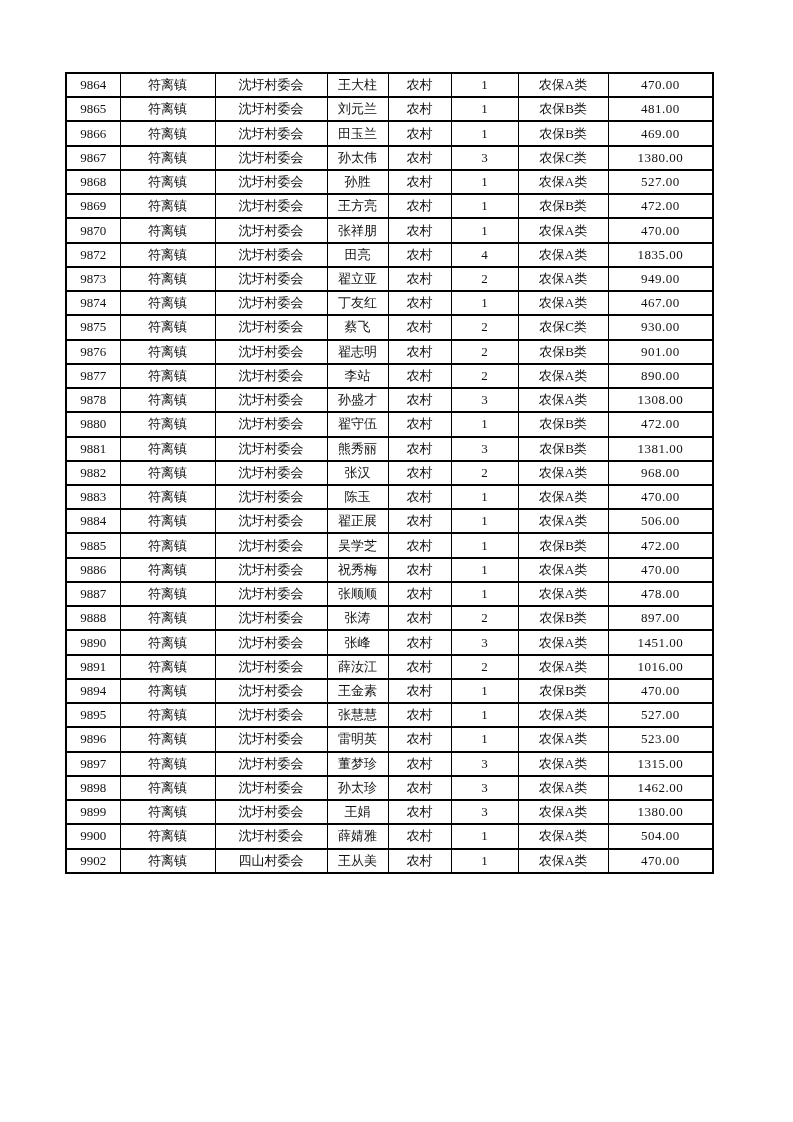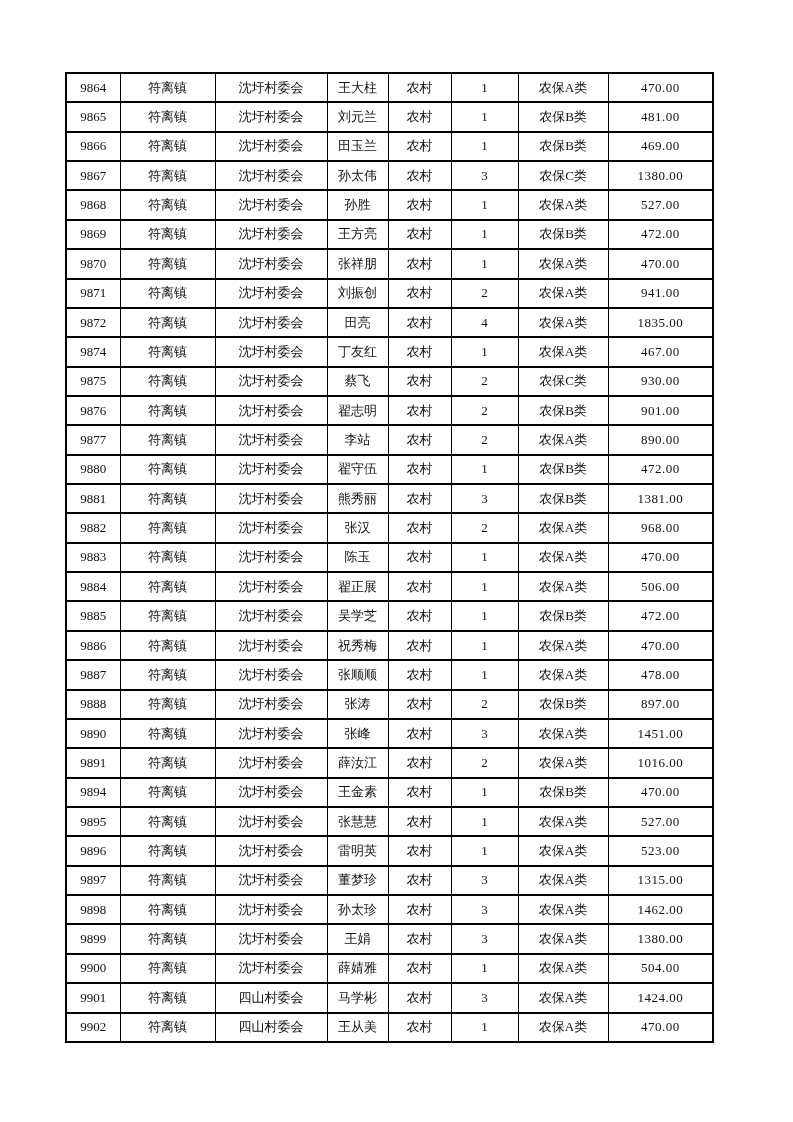--- a/index.html
+++ b/index.html
@@ -12,21 +12,21 @@
     width: 793px;
     height: 1122px;
     background: #ffffff;
     overflow: hidden;
   }
   .data-table {
     position: absolute;
     left: 65px;
     top: 72px;
     width: 647px;
-    height: 971px;
+    height: 802px;
     border-collapse: collapse;
     table-layout: fixed;
     font-family: "Liberation Serif", "DejaVu Serif", serif;
     font-size: 13px;
     color: #111111;
   }
   .data-table td {
     border-left: 1px solid #000000;
     border-right: 1px solid #000000;
     border-top: 2px solid #000000;
@@ -125,38 +125,38 @@
           <td>9870</td>
           <td>符离镇</td>
           <td>沈圩村委会</td>
           <td>张祥朋</td>
           <td>农村</td>
           <td>1</td>
           <td>农保A类</td>
           <td class="amount">470.00</td>
         </tr>
         <tr>
-          <td>9871</td>
-          <td>符离镇</td>
-          <td>沈圩村委会</td>
-          <td>刘振创</td>
-          <td>农村</td>
-          <td>2</td>
-          <td>农保A类</td>
-          <td class="amount">941.00</td>
-        </tr>
-        <tr>
           <td>9872</td>
           <td>符离镇</td>
           <td>沈圩村委会</td>
           <td>田亮</td>
           <td>农村</td>
           <td>4</td>
           <td>农保A类</td>
           <td class="amount">1835.00</td>
+        </tr>
+        <tr>
+          <td>9873</td>
+          <td>符离镇</td>
+          <td>沈圩村委会</td>
+          <td>翟立亚</td>
+          <td>农村</td>
+          <td>2</td>
+          <td>农保A类</td>
+          <td class="amount">949.00</td>
         </tr>
         <tr>
           <td>9874</td>
           <td>符离镇</td>
           <td>沈圩村委会</td>
           <td>丁友红</td>
           <td>农村</td>
           <td>1</td>
           <td>农保A类</td>
           <td class="amount">467.00</td>
@@ -185,20 +185,30 @@
           <td>9877</td>
           <td>符离镇</td>
           <td>沈圩村委会</td>
           <td>李站</td>
           <td>农村</td>
           <td>2</td>
           <td>农保A类</td>
           <td class="amount">890.00</td>
         </tr>
         <tr>
+          <td>9878</td>
+          <td>符离镇</td>
+          <td>沈圩村委会</td>
+          <td>孙盛才</td>
+          <td>农村</td>
+          <td>3</td>
+          <td>农保A类</td>
+          <td class="amount">1308.00</td>
+        </tr>
+        <tr>
           <td>9880</td>
           <td>符离镇</td>
           <td>沈圩村委会</td>
           <td>翟守伍</td>
           <td>农村</td>
           <td>1</td>
           <td>农保B类</td>
           <td class="amount">472.00</td>
         </tr>
         <tr>
@@ -363,30 +373,20 @@
         </tr>
         <tr>
           <td>9900</td>
           <td>符离镇</td>
           <td>沈圩村委会</td>
           <td>薛婧雅</td>
           <td>农村</td>
           <td>1</td>
           <td>农保A类</td>
           <td class="amount">504.00</td>
-        </tr>
-        <tr>
-          <td>9901</td>
-          <td>符离镇</td>
-          <td>四山村委会</td>
-          <td>马学彬</td>
-          <td>农村</td>
-          <td>3</td>
-          <td>农保A类</td>
-          <td class="amount">1424.00</td>
         </tr>
         <tr>
           <td>9902</td>
           <td>符离镇</td>
           <td>四山村委会</td>
           <td>王从美</td>
           <td>农村</td>
           <td>1</td>
           <td>农保A类</td>
           <td class="amount">470.00</td>

